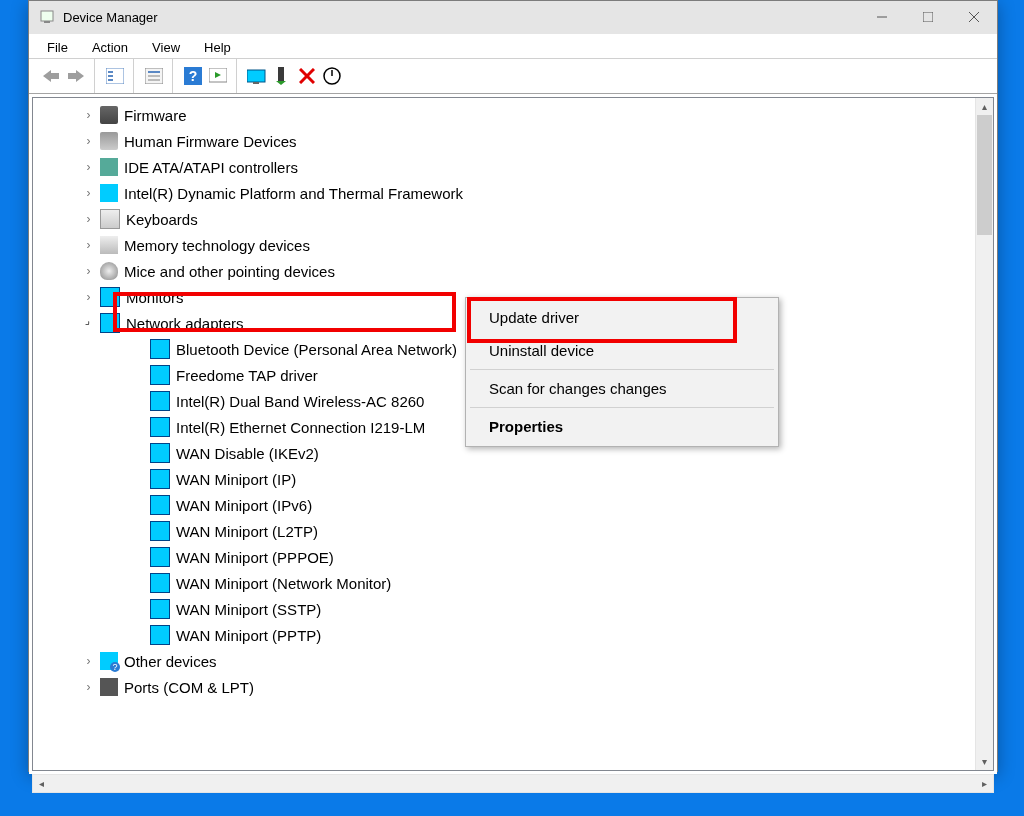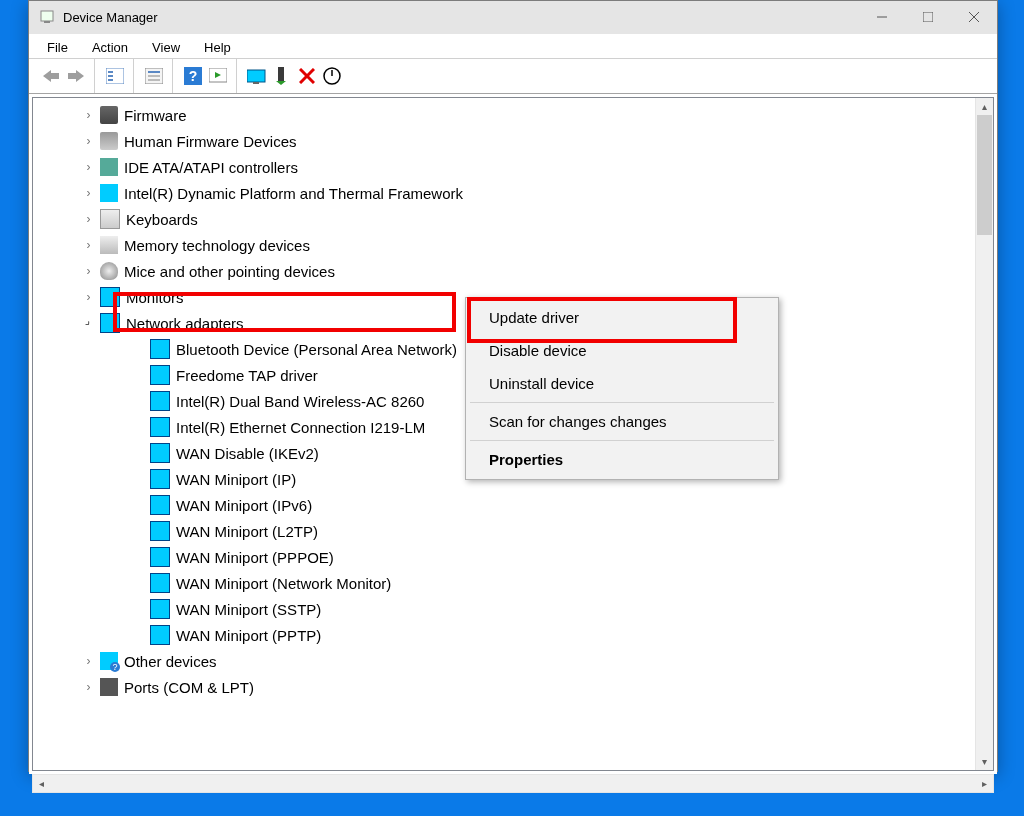--- a/index.html
+++ b/index.html
@@ -305,21 +305,20 @@
         </div>
       </div>
     </div>
     <div class="hscroll">
       <div class="btn">◂</div>
       <div class="btn">▸</div>
     </div>
 
     <div class="context-menu">
       <div class="cm-item">Update driver</div>
-      <div class="cm-item">Disable device</div>
       <div class="cm-item">Uninstall device</div>
       <div class="cm-sep"></div>
       <div class="cm-item">Scan for changes changes</div>
       <div class="cm-sep"></div>
       <div class="cm-item cm-bold">Properties</div>
     </div>
 
     <div class="hl hl1"></div>
     <div class="hl hl2"></div>
 

